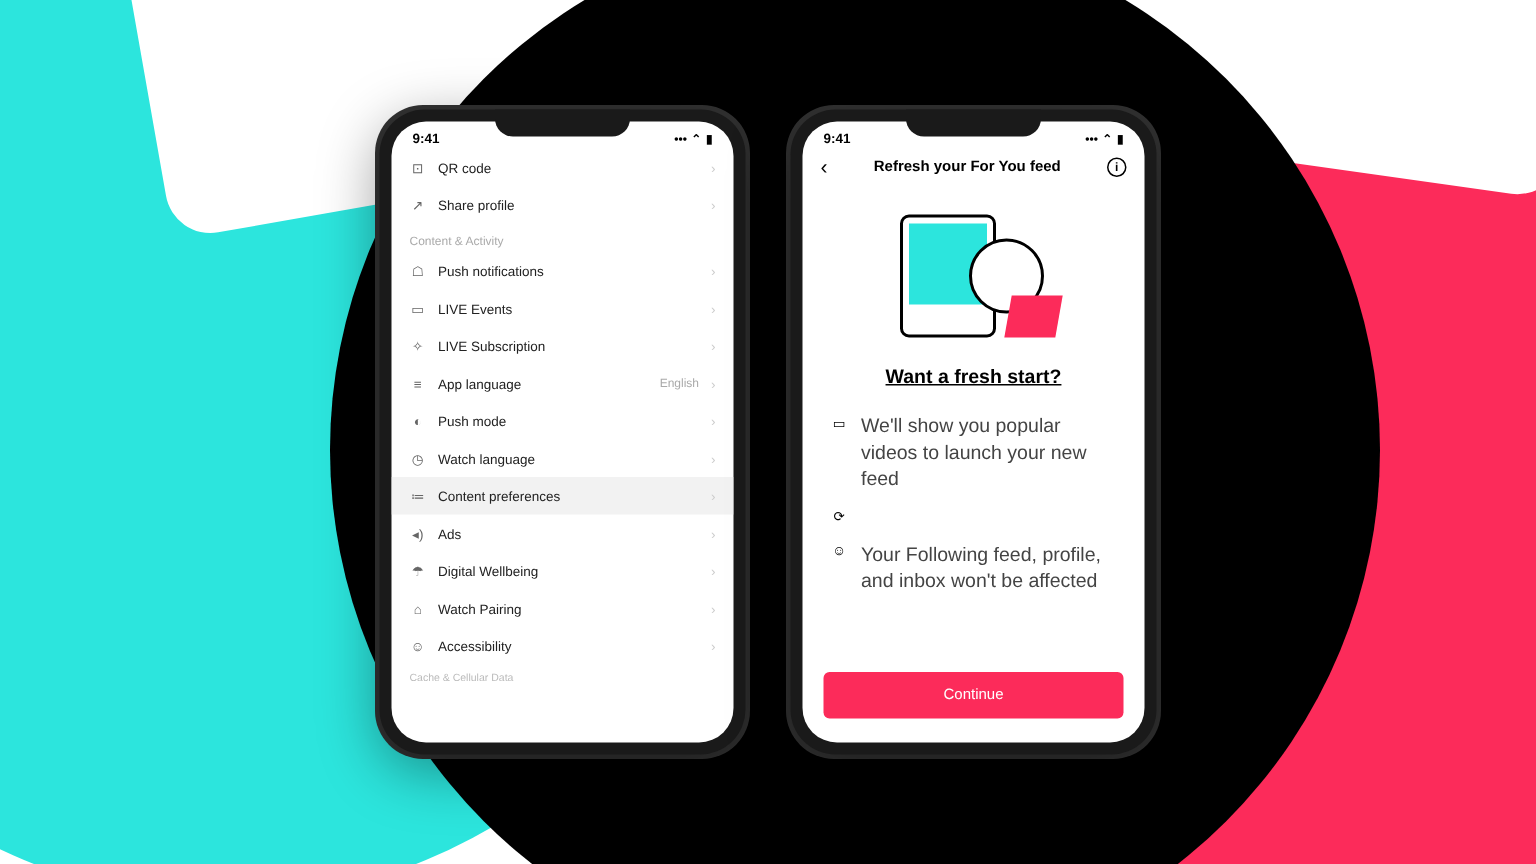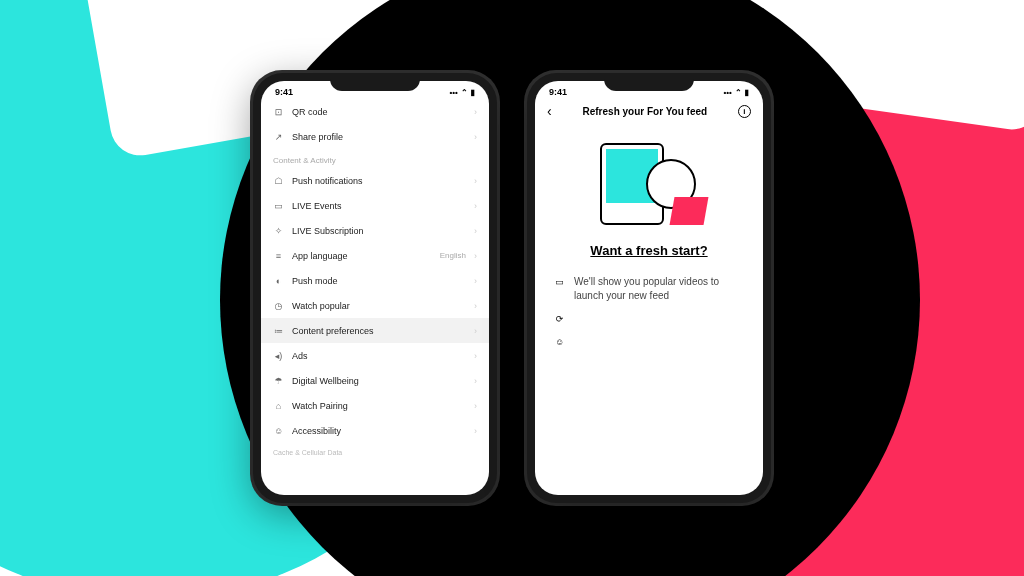--- a/index.html
+++ b/index.html
@@ -43,21 +43,21 @@
 .illus { width: 110px; height: 90px; margin: 0 auto 14px; position: relative; }
 .illus-screen { position: absolute; left: 6px; top: 4px; width: 64px; height: 82px; background: #fff; border: 2px solid #000; border-radius: 6px; overflow:hidden;}
 .illus-screen::before{content:'';position:absolute;inset:4px 4px 20px 4px;background:#2ce5dd;}
 .illus-arm   { position: absolute; right: 8px; top: 20px; width: 50px; height: 50px; border: 2px solid #000; border-radius: 50%; background:#fff; }
 .illus-flag  { position: absolute; right: -2px; bottom: 4px; width: 34px; height: 28px; background: #fc2b5a; transform: skewX(-10deg); }
 .hero h2 { font-size: 13px; font-weight: 700; color: #000; }
 
 .bullets { padding: 4px 18px; }
 .bullet { display: flex; gap: 8px; padding: 5px 0; }
 .bullet .bicon { width: 13px; height: 13px; flex-shrink:0; display:flex;align-items:center;justify-content:center; font-size:9px; color:#000;}
-.bullet .btxt { font-size: 10px; line-height: 1.35; color: #444; }
+.bullet .btxt { font-size: 13px; line-height: 1.35; color: #444; }
 
 .cta { position: absolute; left: 14px; right: 14px; bottom: 16px; background: #fc2b5a; color:#fff; text-align:center; padding: 10px 0; border-radius: 4px; font-size: 10px; font-weight: 500; }
 </style>
 </head>
 <body>
 
 <div class="bg">
   <div class="bg-cyan"></div>
   <div class="bg-white-left"></div>
   <div class="bg-pink"></div>
@@ -111,21 +111,21 @@
             <span class="value">English</span>
             <span class="chev">›</span>
           </div>
           <div class="row">
             <span class="icon">◐</span>
             <span class="label">Push mode</span>
             <span class="chev">›</span>
           </div>
           <div class="row">
             <span class="icon">◷</span>
-            <span class="label">Watch popular</span>
+            <span class="label">Watch language</span>
             <span class="chev">›</span>
           </div>
           <div class="row hl">
             <span class="icon">≔</span>
             <span class="label">Content preferences</span>
             <span class="chev">›</span>
           </div>
           <div class="row">
             <span class="icon">◂)</span>
             <span class="label">Ads</span>
@@ -178,18 +178,20 @@
       <div class="bullets" id="bullets">
           <div class="bullet">
             <span class="bicon">▭</span>
             <span class="btxt">We'll show you popular videos to launch your new feed</span>
           </div>
           <div class="bullet">
             <span class="bicon">⟳</span>
           </div>
           <div class="bullet">
             <span class="bicon">☺</span>
+            <span class="btxt">Your Following feed, profile, and inbox won't be affected</span>
           </div>
         </div>
+      <div class="cta">Continue</div>
     </div>
   </div>
 
 </div>
 
 </body></html>

